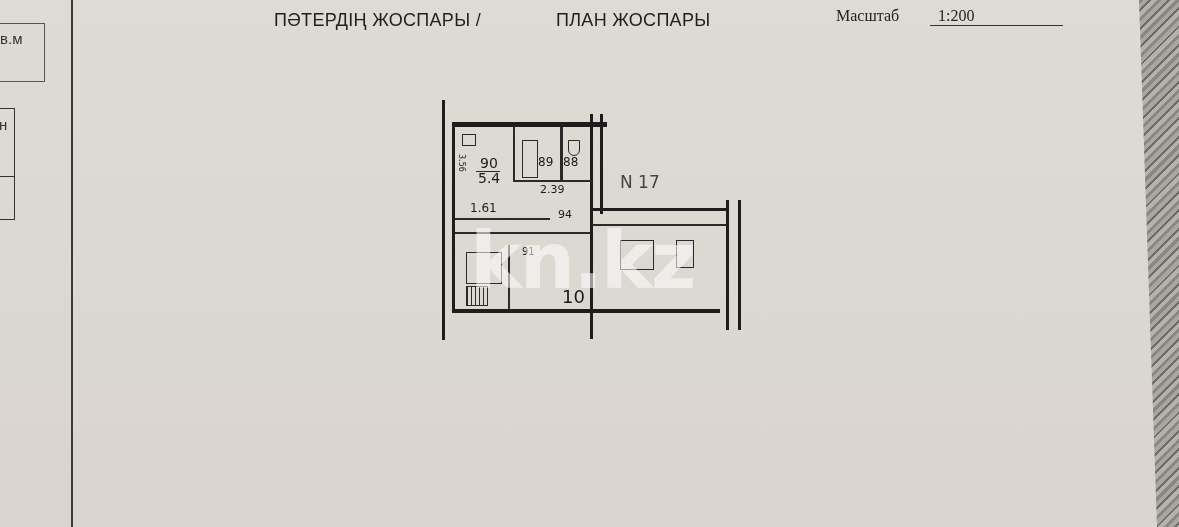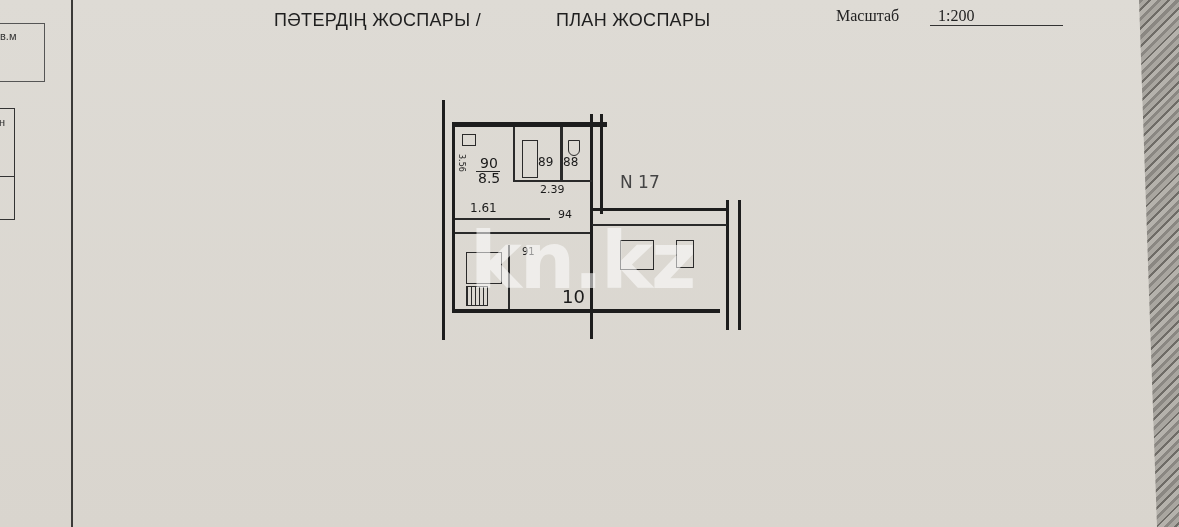--- a/index.html
+++ b/index.html
@@ -3,21 +3,21 @@
 <meta charset="utf-8">
 <style>
   html,body{margin:0;padding:0;}
   body{width:1179px;height:527px;position:relative;overflow:hidden;background:#dcd8d1;font-family:"Liberation Sans",sans-serif;}
   .paper{position:absolute;left:0;top:0;width:1179px;height:527px;background:linear-gradient(180deg,#dedbd5 0%,#d9d5ce 100%);}
   .marble{position:absolute;right:0;top:0;width:40px;height:527px;clip-path:polygon(0 0,100% 0,100% 100%,45% 100%);background:repeating-linear-gradient(135deg,#8a8782 0 3px,#a9a6a0 3px 7px,#6f6c67 7px 9px,#b5b2ac 9px 13px);}
   .foldline{position:absolute;left:71px;top:0;width:2px;height:527px;background:#3b3a38;}
   .left-box1{position:absolute;left:-2px;top:23px;width:46px;height:57px;border:1.5px solid #555;border-left:none;}
   .left-box2{position:absolute;left:-2px;top:108px;width:16px;height:110px;border:1.5px solid #333;border-left:none;}
   .left-box2 .sep{position:absolute;left:0;top:67px;width:16px;height:1px;background:#333;}
-  .lb-text{position:absolute;font-size:11px;color:#333;}
+  .lb-text{position:absolute;font-size:15px;color:#333;}
   .title{position:absolute;top:10px;font-size:18px;color:#1f1f1f;letter-spacing:0.3px;}
   .scale-label{position:absolute;left:836px;top:7px;font-family:"Liberation Serif",serif;font-size:16px;color:#222;}
   .scale-value{position:absolute;left:938px;top:7px;font-family:"Liberation Serif",serif;font-size:16px;color:#222;}
   .scale-line{position:absolute;left:930px;top:25px;width:133px;height:1px;background:#333;}
   .plan{position:absolute;left:430px;top:100px;width:330px;height:240px;}
   .w{position:absolute;background:#1d1d1d;}
   .t{position:absolute;background:#2a2a2a;}
   .o{position:absolute;border:1.5px solid #2a2a2a;box-sizing:border-box;}
   .hand{position:absolute;font-family:"DejaVu Sans",sans-serif;color:#1a1a1a;font-size:12px;}
   .wm{position:absolute;left:470px;top:222px;font-family:"DejaVu Sans",sans-serif;font-weight:bold;font-size:78px;color:rgba(255,255,255,0.55);letter-spacing:-2px;line-height:1;}
@@ -67,21 +67,21 @@
     <div class="o" style="left:32px;top:34px;width:14px;height:12px;"></div>
     <div class="o" style="left:92px;top:40px;width:16px;height:38px;"></div>
     <div class="o" style="left:138px;top:40px;width:12px;height:16px;border-radius:0 0 8px 8px;"></div>
     <div class="o" style="left:36px;top:152px;width:36px;height:32px;"></div>
     <div class="o" style="left:36px;top:186px;width:22px;height:20px;background:repeating-linear-gradient(90deg,#2a2a2a 0 1px,transparent 1px 4px);"></div>
     <div class="o" style="left:190px;top:140px;width:34px;height:30px;"></div>
     <div class="o" style="left:246px;top:140px;width:18px;height:28px;"></div>
 
     <span class="hand" style="left:50px;top:55px;font-size:14px;">90</span>
     <div class="t" style="left:46px;top:71px;width:24px;height:1px;"></div>
-    <span class="hand" style="left:48px;top:70px;font-size:14px;">8.5</span>
+    <span class="hand" style="left:48px;top:70px;font-size:14px;">5.4</span>
     <span class="hand" style="left:27px;top:54px;font-size:8px;writing-mode:vertical-rl;">3.56</span>
     <span class="hand" style="left:40px;top:101px;">1.61</span>
     <span class="hand" style="left:108px;top:55px;">89</span>
     <span class="hand" style="left:133px;top:55px;">88</span>
     <span class="hand" style="left:110px;top:83px;font-size:11px;">2.39</span>
     <span class="hand" style="left:92px;top:104px;font-size:10px;margin-top:42px;">91</span>
     <span class="hand" style="left:128px;top:108px;font-size:11px;">94</span>
     <span class="hand" style="left:132px;top:162px;font-size:18px;margin-top:24px;">10</span>
     <span class="hand" style="left:190px;top:72px;font-size:17px;color:#444;">N 17</span>
   </div>

